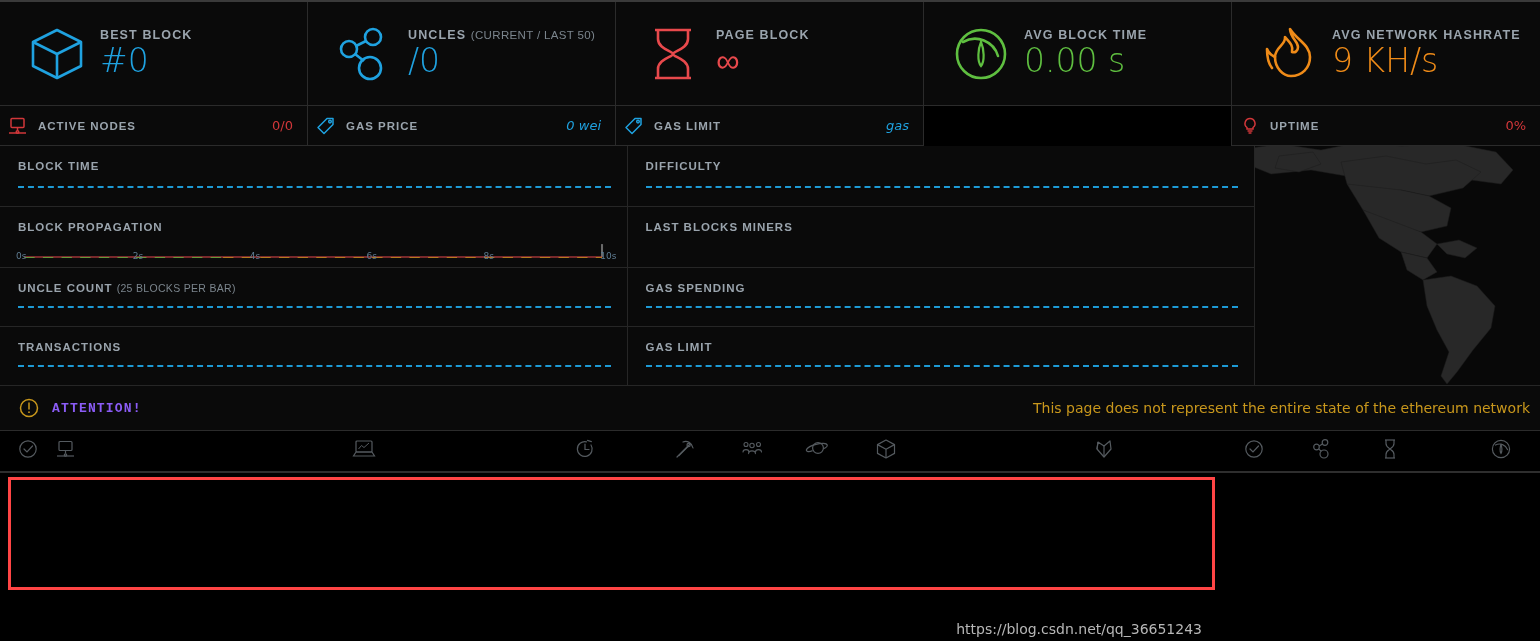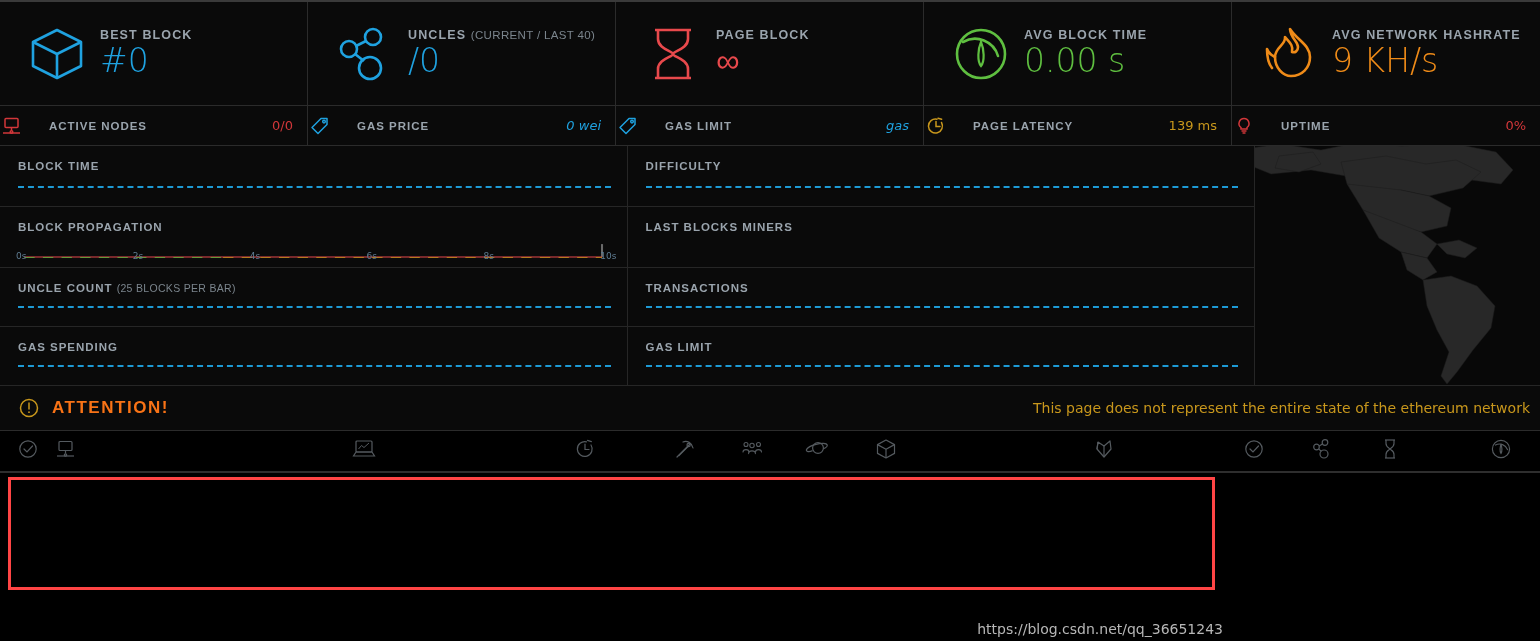--- a/index.html
+++ b/index.html
@@ -44,24 +44,23 @@
   }
   .v-blue { color:#1fa2e0; }
   .v-red  { color:#e8494c; }
   .v-green{ color:#5fbf40; }
   .v-orange{ color:#ef8b18; }
 
   
   .small-stat {
     height:40px;
     display:flex; align-items:center;
-    padding:0 14px 0 2px;
+    padding:0 14px 0 8px;
     background:#0a0a0a;
     border-bottom:1px solid #2b2b2b;
-    gap:17px;
   }
   .small-icon { width:30px; flex:0 0 30px; display:flex; align-items:center; }
   .small-label {
     font-size:11.5px; font-weight:bold; letter-spacing:0.085em;
     color:#9aa4ad; flex:1; white-space:nowrap;
   }
   .small-value { font-size:13px; font-family:"DejaVu Sans", sans-serif; white-space:nowrap; }
   .sv-red { color:#d2373a; }
   .sv-blue{ color:#1fa2e0;font-style:italic; }
   .sv-amber{ color:#c8971c; }
@@ -108,21 +107,21 @@
   
   .attention-bar {
     height:45px; width:1540px;
     background:#0a0a0a;
     border-bottom:1px solid #2b2b2b;
     display:flex; align-items:center;
     padding:0 8px 0 18px;
   }
   .att-icon { width:34px; flex:0 0 34px; display:flex; align-items:center; }
   .att-label {
-    font-size:17px; font-weight:bold; letter-spacing:0.09em; color:#f97316;
+    font-size:13px; font-weight:bold; letter-spacing:0.09em; color:#8b5cf6;font-family:Liberation Mono, monospace;
   }
   .att-msg {
     margin-left:auto; font-size:14px; color:#c8971c;
     font-family:"DejaVu Sans", sans-serif; white-space:nowrap; padding-right:2px;
   }
 
   
   .table-head {
     height:42px; width:1540px; background:#000;
     border-bottom:2px solid #2e2e2e;
@@ -135,21 +134,21 @@
 
   
   .table-body-wrap { padding:4px 8px 0 8px; }
   .table-body {
     height:113px;
     border:3px solid #ff4545;
     background:#000;
   }
 
   .watermark {
-    position:absolute; right:0; bottom:4px;
+    position:absolute; right:21px; bottom:4px;
     font-size:14px; color:#b7b7b7;
     font-family:"DejaVu Sans", sans-serif;
   }
 </style>
 </head>
 <body>
 
 <div class="app">
 
   <div class="stats-grid">
@@ -187,21 +186,21 @@
         <div class="big-icon">
           <svg width="62" height="62" viewBox="0 0 62 62" fill="none" stroke="#1fa2e0" stroke-width="2.6">
             <circle cx="39" cy="14" r="8"></circle>
             <circle cx="15" cy="26" r="8"></circle>
             <circle cx="36" cy="45" r="11"></circle>
             <path d="M22 23 L32 18"></path>
             <path d="M21 31 L30 38"></path>
           </svg>
         </div>
         <div class="big-body">
-          <div class="big-label"><span>UNCLES</span> <span class="sub">(CURRENT / LAST 40)</span></div>
+          <div class="big-label"><span>UNCLES</span> <span class="sub">(CURRENT / LAST 50)</span></div>
           <div class="big-value v-blue">/0</div>
         </div>
       </div>
       <div class="small-stat">
         <div class="small-icon">
           <svg width="20" height="18" viewBox="0 0 20 18" fill="none" stroke="#1fa2e0" stroke-width="1.5" stroke-linejoin="round">
             <path d="M11 1.5 H17 V7.5 L8 16.5 L2 10.5 Z"></path>
             <circle cx="14" cy="4.6" r="1.3"></circle>
           </svg>
         </div>
@@ -243,31 +242,20 @@
           <svg width="62" height="62" viewBox="0 0 62 62" fill="none" stroke="#5fbf40" stroke-width="2.6" stroke-linecap="round">
             <circle cx="31" cy="31" r="24"></circle>
             <path d="M13 19 A24 24 0 0 1 48 33" stroke-width="2.6"></path>
             <path d="M31 43 C27 38 28 26 31 19 C34 26 35 38 31 43 Z" stroke-width="2.2"></path>
           </svg>
         </div>
         <div class="big-body">
           <div class="big-label">AVG BLOCK TIME</div>
           <div class="big-value v-green">0.00 s</div>
         </div>
-      </div>
-      <div class="small-stat">
-        <div class="small-icon">
-          <svg width="20" height="18" viewBox="0 0 20 18" fill="none" stroke="#c8971c" stroke-width="1.5" stroke-linecap="round">
-            <path d="M15.5 5.5 A7 7 0 1 1 11 2.2"></path>
-            <path d="M10 4.5 V9.5 H14"></path>
-            <path d="M12 1.2 L15.6 2.2"></path>
-          </svg>
-        </div>
-        <div class="small-label">PAGE LATENCY</div>
-        <div class="small-value sv-amber">139 ms</div>
       </div>
     </div>
 
     <div class="stat-col">
       <div class="big-stat">
         <div class="big-icon">
           <svg width="62" height="62" viewBox="0 0 62 62" fill="none" stroke="#ef8b18" stroke-width="2.6" stroke-linejoin="round" stroke-linecap="round">
             <path d="M32 6 C33 16 40 18 40 24 C40 28 37 30 34 29 C36 22 30 18 27 14 C28 22 17 24 17 34 C17 45 25 53 33 53 C44 53 52 45 52 34 C52 22 40 18 32 6 Z"></path>
             <path d="M17 34 C13 32 10 29 9 26 C9 33 10 40 14 45"></path>
           </svg>
@@ -332,27 +320,27 @@
       </div>
 
       <div class="chart-row r2">
         <div class="chart-cell">
           <div class="chart-title"><span>UNCLE COUNT</span> <span class="sub">(25 BLOCKS PER BAR)</span></div>
           <div class="spark">
               <div class="dash"></div>
             </div>
         </div>
         <div class="chart-cell">
+          <div class="chart-title">GAS SPENDING</div>
+          <div class="spark">
+              <div class="dash"></div>
+            </div>
+        </div>
+        <div class="chart-cell">
           <div class="chart-title">TRANSACTIONS</div>
-          <div class="spark">
-              <div class="dash"></div>
-            </div>
-        </div>
-        <div class="chart-cell">
-          <div class="chart-title">GAS SPENDING</div>
           <div class="spark">
               <div class="dash"></div>
             </div>
         </div>
         <div class="chart-cell">
           <div class="chart-title">GAS LIMIT</div>
           <div class="spark">
               <div class="dash"></div>
             </div>
         </div>

